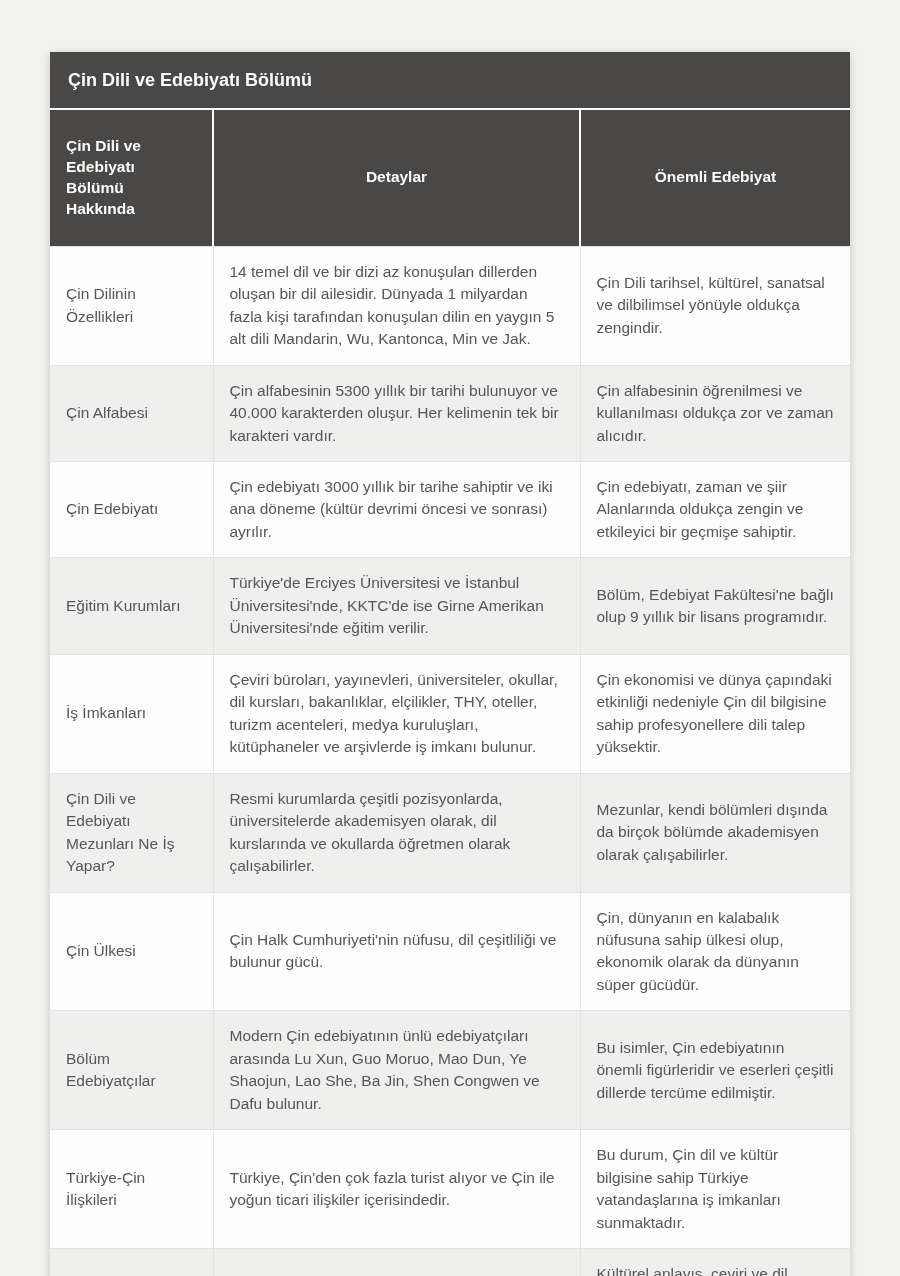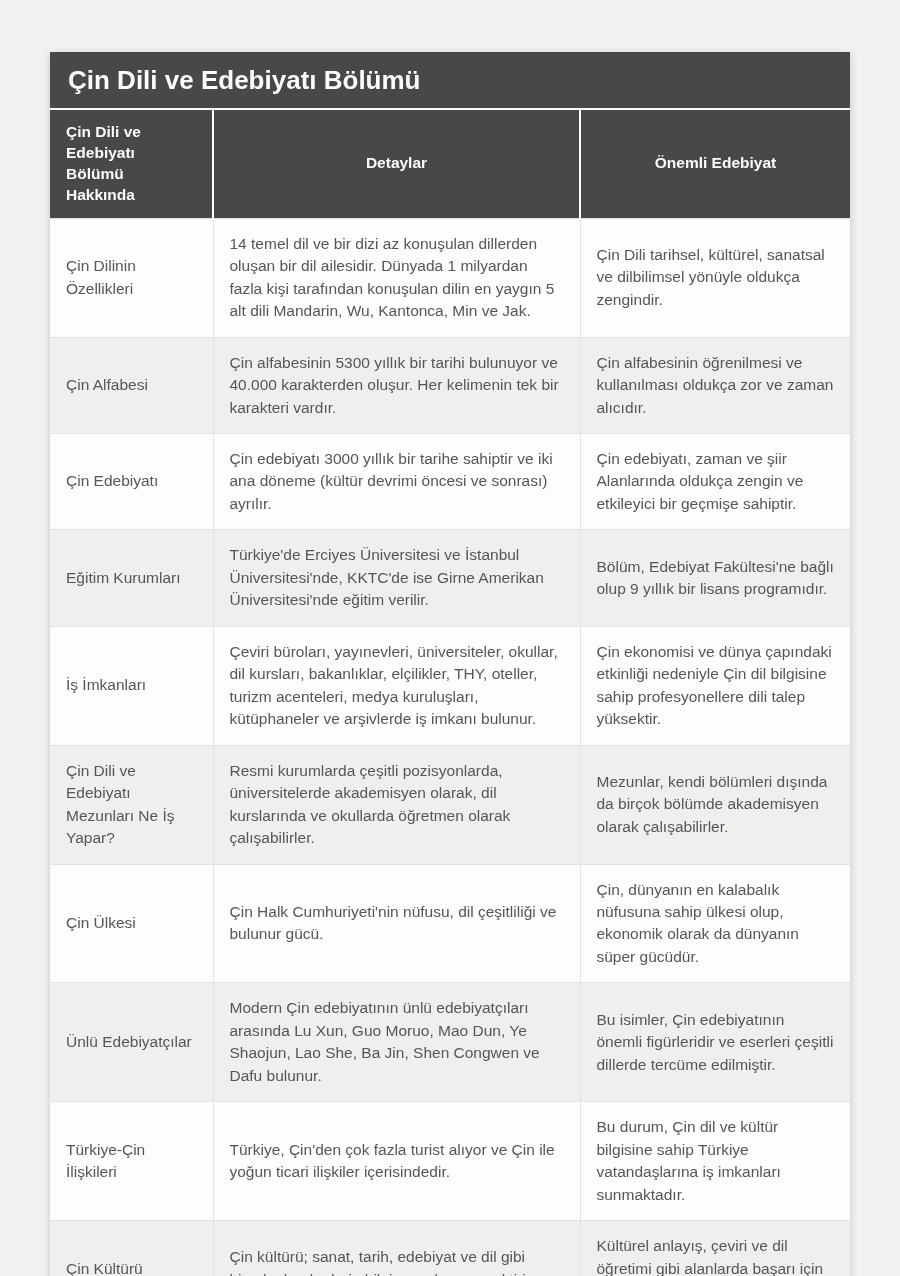--- a/index.html
+++ b/index.html
@@ -29,21 +29,21 @@
   }
   .card {
     width: 800px;
     margin: 0 auto;
     box-shadow: 0 2px 8px rgba(0,0,0,0.18);
     background: var(--row-bg);
   }
   .card-title {
     background: var(--header-bg);
     color: var(--header-text);
-    font-size: 26px;
+    font-size: 18px;
     font-weight: bold;
     line-height: 30px;
     padding: 13px 18px;
     border-bottom: 2px solid #fcfcfc;
   }
   table.info-table {
     border-collapse: collapse;
     table-layout: fixed;
     width: 100%;
   }
@@ -51,21 +51,21 @@
   col.col-details { width: 367px; }
   col.col-info    { width: 270px; }
   .info-table th {
     background: var(--header-bg);
     color: var(--header-text);
     font-size: 15.5px;
     font-weight: bold;
     text-align: left;
     vertical-align: middle;
     line-height: 1.35;
-    padding: 12px 16px;
+    padding: 26px 16px;
   }
   .info-table th + th {
     border-left: 2px solid #fcfcfc;
     text-align: center;
   }
   .info-table td {
     font-size: 15.5px;
     color: var(--cell-text);
     line-height: 1.45;
     vertical-align: middle;
@@ -134,21 +134,21 @@
     <td>Mezunlar, kendi bölümleri dışında da birçok bölümde akademisyen olarak çalışabilirler.</td>
   </tr>
 
   <tr>
     <td>Çin Ülkesi</td>
     <td>Çin Halk Cumhuriyeti'nin nüfusu, dil çeşitliliği ve bulunur gücü.</td>
     <td>Çin, dünyanın en kalabalık nüfusuna sahip ülkesi olup, ekonomik olarak da dünyanın süper gücüdür.</td>
   </tr>
 
   <tr>
-    <td>Ünlü Edebiyatçılar</td>
+    <td>Bölüm Edebiyatçılar</td>
     <td>Modern Çin edebiyatının ünlü edebiyatçıları arasında Lu Xun, Guo Moruo, Mao Dun, Ye Shaojun, Lao She, Ba Jin, Shen Congwen ve Dafu bulunur.</td>
     <td>Bu isimler, Çin edebiyatının önemli figürleridir ve eserleri çeşitli dillerde tercüme edilmiştir.</td>
   </tr>
 
   <tr>
     <td>Türkiye-Çin İlişkileri</td>
     <td>Türkiye, Çin'den çok fazla turist alıyor ve Çin ile yoğun ticari ilişkiler içerisindedir.</td>
     <td>Bu durum, Çin dil ve kültür bilgisine sahip Türkiye vatandaşlarına iş imkanları sunmaktadır.</td>
   </tr>
 

